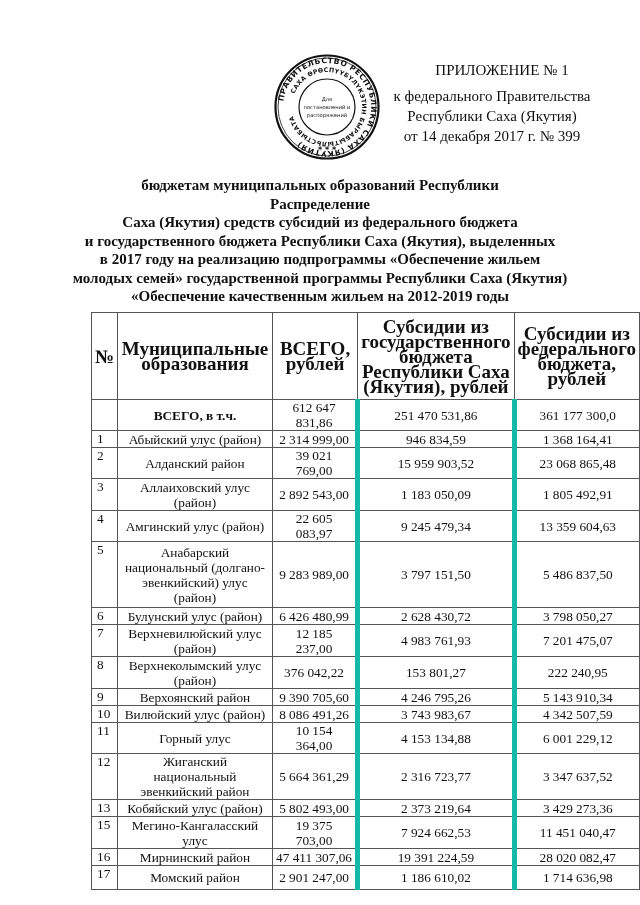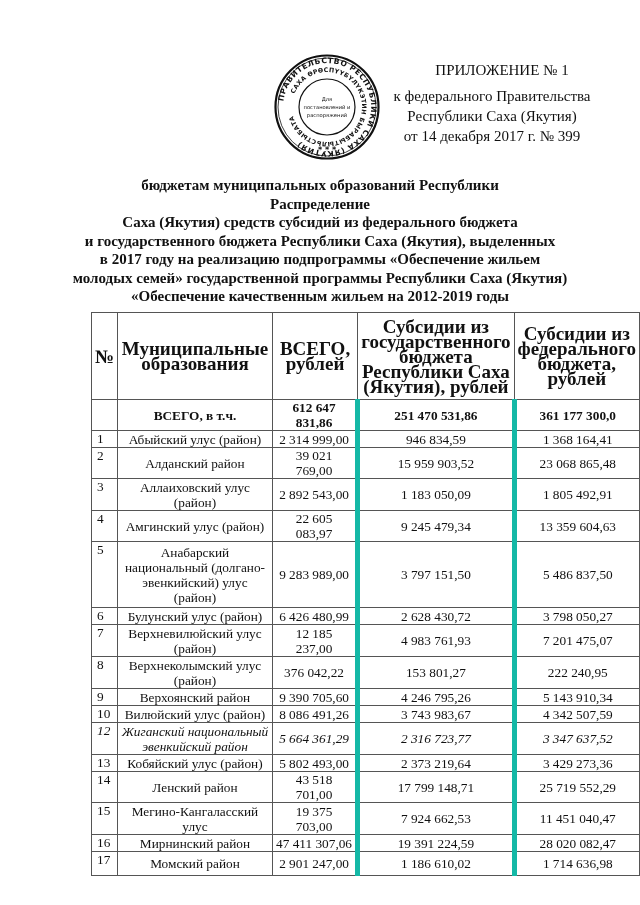--- a/index.html
+++ b/index.html
@@ -13,21 +13,21 @@
   .title { position:absolute; left:60px; top:176px; width:520px; text-align:center;
            font-weight:bold; font-size:15px; line-height:18.5px; }
   .title div { white-space:nowrap; }
   table.grid { position:absolute; left:91px; top:312px; border-collapse:collapse;
                table-layout:fixed; font-size:13.3px; }
   table.grid td, table.grid th { border:1px solid #555; padding:0 3px; text-align:center;
                vertical-align:middle; line-height:15px; }
   table.grid th { font-weight:bold; font-size:19px; line-height:15px; }
   table.grid td.num { vertical-align:top; text-align:left; padding-left:5px; }
   table.grid td.thin-l { border-left:5px solid #14b8a6; }
-  tr.total td { font-weight:bold; }
+  tr.total td { font-weight:normal; }
   tr.total td.name { font-weight:bold; }
 </style>
 </head>
 <body>
 
 <svg class="stamp" viewBox="0 0 106 106" xmlns="http://www.w3.org/2000/svg">
   <defs>
     <path id="outerArc" d="M 53,53 m -44,0 a 44,44 0 1,1 88,0 a 44,44 0 1,1 -88,0"></path>
     <path id="innerArc" d="M 53,53 m -35,0 a 35,35 0 1,1 70,0 a 35,35 0 1,1 -70,0"></path>
   </defs>
@@ -151,40 +151,40 @@
         <td class="thin-l">4 246 795,26</td>
         <td class="thin-l">5 143 910,34</td>
       </tr>
       <tr style="height: 17px;">
         <td class="num">10</td>
         <td>Вилюйский улус (район)</td>
         <td>8 086 491,26</td>
         <td class="thin-l">3 743 983,67</td>
         <td class="thin-l">4 342 507,59</td>
       </tr>
-      <tr style="height: 32px; font-style: italic;">
+      <tr style="height: 17px;">
+        <td class="num">11</td>
+        <td>Горный улус</td>
+        <td>10 154 364,00</td>
+        <td class="thin-l">4 153 134,88</td>
+        <td class="thin-l">6 001 229,12</td>
+      </tr>
+      <tr style="height: 32px;">
         <td class="num">12</td>
         <td>Жиганский национальный эвенкийский район</td>
         <td>5 664 361,29</td>
         <td class="thin-l">2 316 723,77</td>
         <td class="thin-l">3 347 637,52</td>
       </tr>
       <tr style="height: 17px;">
         <td class="num">13</td>
         <td>Кобяйский улус (район)</td>
         <td>5 802 493,00</td>
         <td class="thin-l">2 373 219,64</td>
         <td class="thin-l">3 429 273,36</td>
-      </tr>
-      <tr style="height: 17px;">
-        <td class="num">14</td>
-        <td>Ленский район</td>
-        <td>43 518 701,00</td>
-        <td class="thin-l">17 799 148,71</td>
-        <td class="thin-l">25 719 552,29</td>
       </tr>
       <tr style="height: 32px;">
         <td class="num">15</td>
         <td>Мегино-Кангаласский улус</td>
         <td>19 375 703,00</td>
         <td class="thin-l">7 924 662,53</td>
         <td class="thin-l">11 451 040,47</td>
       </tr>
       <tr style="height: 17px;">
         <td class="num">16</td>

